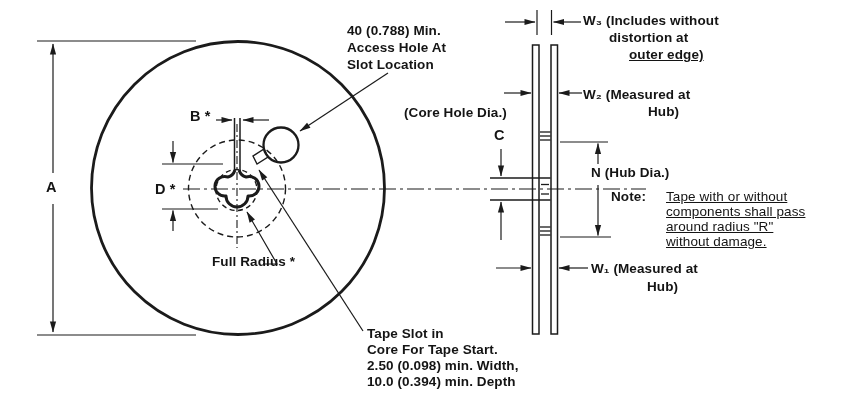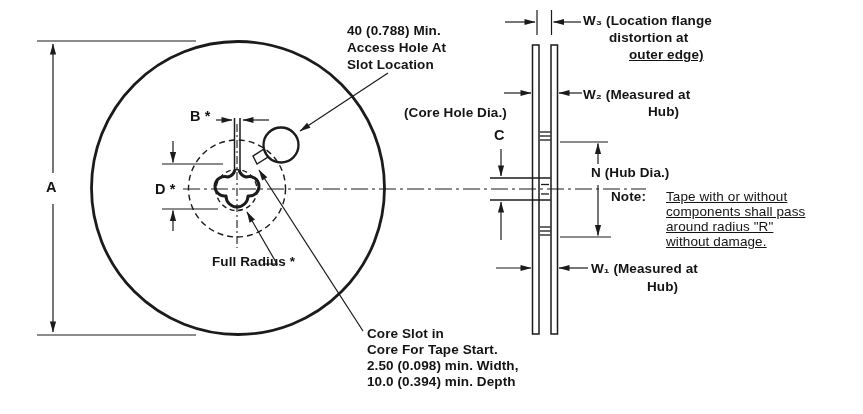--- a/index.html
+++ b/index.html
@@ -131,21 +131,21 @@
 
   <div class="lbl block lh17" style="left:347px;top:22px;">
     <div>40 (0.788) Min.</div>
     <div>Access Hole At</div>
     <div>Slot Location</div>
   </div>
 
   <div class="lbl" style="left:404px;top:105px;">(Core Hole Dia.)</div>
   <div class="lbl dimletter" style="left:494px;top:127px;">C</div>
 
-  <div class="lbl" style="left:583px;top:13px;">W₃ (Location flange</div>
+  <div class="lbl" style="left:583px;top:13px;">W₃ (Includes without</div>
   <div class="lbl" style="left:609px;top:30px;">distortion at</div>
   <div class="lbl" style="left:629px;top:47px;text-decoration:underline;">outer edge)</div>
 
   <div class="lbl" style="left:583px;top:87px;">W₂ (Measured at</div>
   <div class="lbl" style="left:648px;top:104px;">Hub)</div>
 
   <div class="lbl" style="left:591px;top:165px;">N (Hub Dia.)</div>
 
   <div class="lbl" style="left:611px;top:189px;">Note:</div>
   <div class="lbl light block lh15" style="left:666px;top:189px;text-decoration:underline;">
@@ -154,20 +154,20 @@
     <div>around radius "R"</div>
     <div>without damage.</div>
   </div>
 
   <div class="lbl" style="left:591px;top:261px;">W₁ (Measured at</div>
   <div class="lbl" style="left:647px;top:279px;">Hub)</div>
 
   <div class="lbl" style="left:174px;top:254px;padding-left:38px;">Full Radius *</div>
 
   <div class="lbl block lh16" style="left:367px;top:326px;">
-    <div>Core Slot in</div>
+    <div>Tape Slot in</div>
     <div>Core For Tape Start.</div>
     <div>2.50 (0.098) min. Width,</div>
     <div>10.0 (0.394) min. Depth</div>
   </div>
 
 
 </div>
 
 </body></html>

